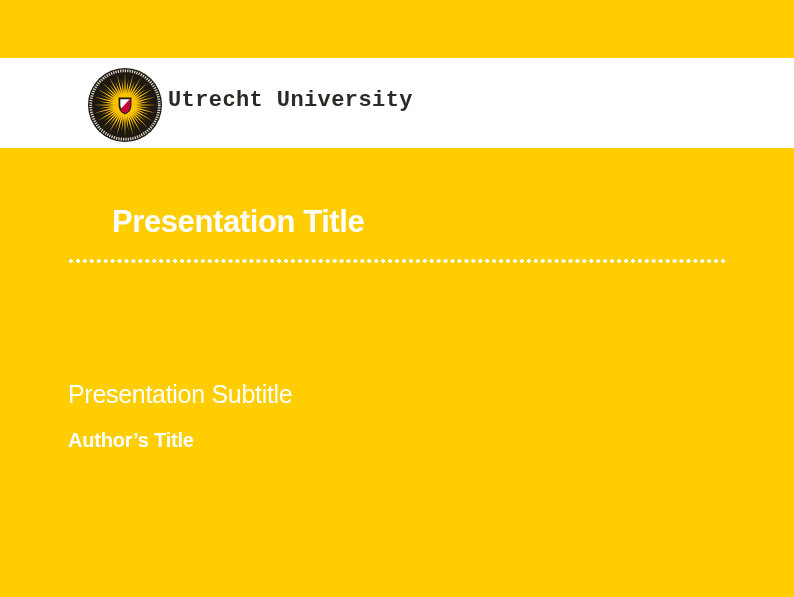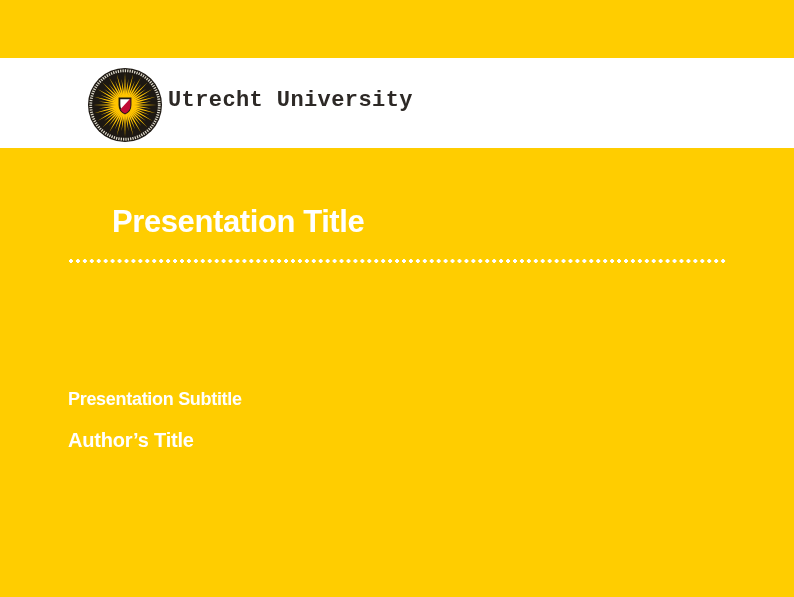--- a/index.html
+++ b/index.html
@@ -54,26 +54,25 @@
     left: 68px; top: 258px;
     width: 660px; height: 6px;
     background-image: radial-gradient(circle at 3px 3px, #FFFFFF 1.8px, rgba(255,255,255,0) 2.1px);
     background-size: 6.94px 6px;
     background-repeat: repeat-x;
   }
   .subtitle {
     position: absolute;
     left: 68px; top: 381px;
     color: #FFFFFF;
-    font-weight: 700;
-    font-size: 18px;
+    font-weight: 400;
+    font-size: 25px;
     line-height: 1.1;
     letter-spacing: -0.3px;
     white-space: nowrap;
-    margin-top: 9px;
   }
   .author {
     position: absolute;
     left: 68px; top: 429px;
     color: #FFFFFF;
     font-weight: 700;
     font-size: 20px;
     line-height: 1.1;
     letter-spacing: -0.2px;
     white-space: nowrap;

